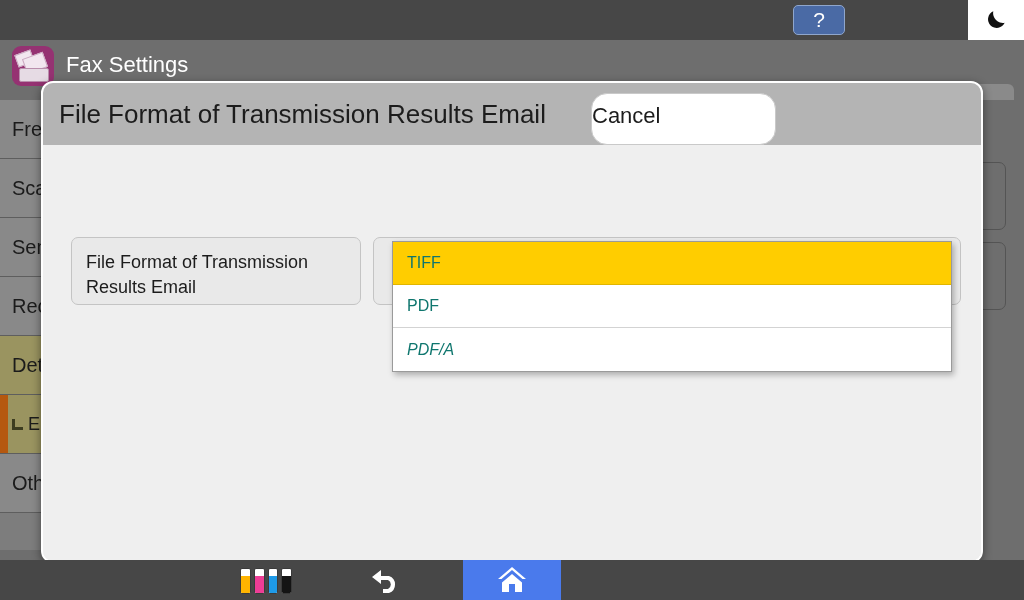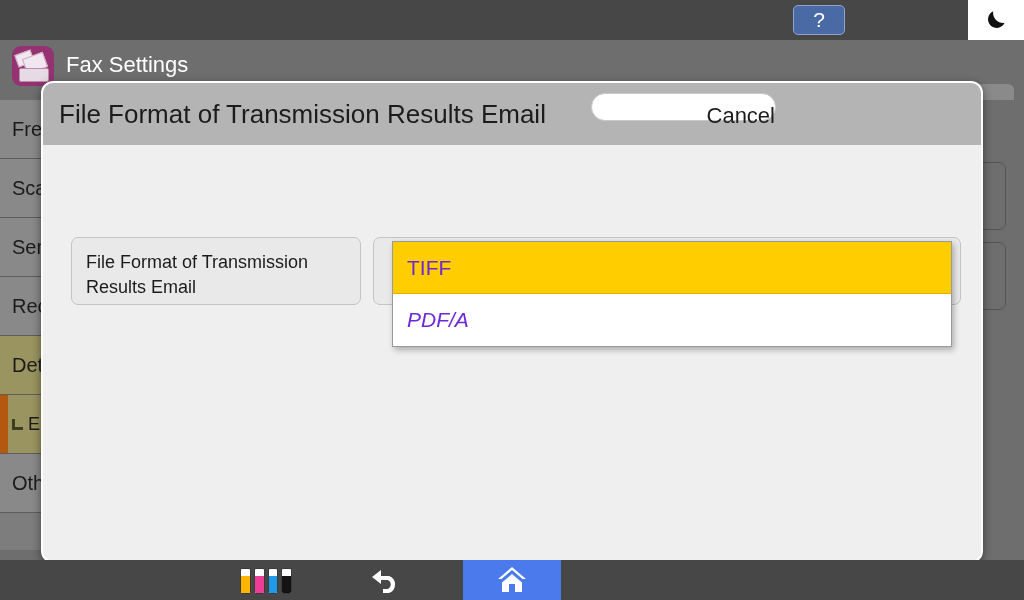--- a/index.html
+++ b/index.html
@@ -109,23 +109,23 @@
   }
   .dlg-header {
     position: relative; height: 62px; background: #b4b4b4;
     display: flex; align-items: center;
   }
   .dlg-title {
     position: absolute; left: 16px; top: 16px;
     font-size: 26px; color: #1c1c1c;
   }
   .dlg-cancel {
-    position: absolute; left: 548px; top: 10px; width: 185px; height: 28px;
+    position: absolute; left: 548px; top: 10px; width: 185px; height: 52px;
     background: #ffffff; border: 1px solid #c9c9c9; border-radius: 16px;
-    font-size: 22px; color: #1c1c1c; text-align: right; line-height: 43px;
+    font-size: 22px; color: #1c1c1c; text-align: left; line-height: 43px;
   }
   .dlg-ok {
     position: absolute; left: 742px; top: 10px; width: 186px; height: 44px;
     background: #4a7aec; border-radius: 4px;
     font-size: 22px; color: #ffffff; text-align: center; line-height: 44px;
   }
   .dlg-body { position: relative; height: 418px; background: #efefef; }
 
   .setting-label {
     position: absolute; left: 28px; top: 92px; width: 290px; height: 68px;
@@ -138,22 +138,22 @@
     background: #e9e9e9; border: 1px solid #c4c4c4; border-radius: 7px;
   }
 
   
   .dropdown {
     position: absolute; left: 349px; top: 96px; width: 560px;
     border: 1px solid #9a9a9a; background: #ffffff;
     box-shadow: 2px 3px 6px rgba(0,0,0,0.28);
   }
   .dd-opt {
-    height: 52px; display: flex; align-items: center; padding-left: 14px;
-    font-size: 21px; color: #6d28d9; background: #ffffff;
+    height: 43px; display: flex; align-items: center; padding-left: 14px;
+    font-size: 16px; color: #0f766e; background: #ffffff;
     border-bottom: 1px solid #d3d3d3;
   }
   .dd-opt:last-child { border-bottom: none; font-style: italic; }
   .dd-opt.selected { background: #ffcd00; border-bottom: 1px solid #e0b500; }
 
   
   .bottombar {
     position: absolute; left: 0; top: 560px; width: 1024px; height: 40px;
     background: #474747;
   }
@@ -239,20 +239,21 @@
     <div class="dlg-header">
       <div class="dlg-title">File Format of Transmission Results Email</div>
       <div class="dlg-cancel">Cancel</div>
     </div>
     <div class="dlg-body">
       <div class="setting-label">File Format of Transmission Results Email</div>
       <div class="value-box"></div>
 
       <div class="dropdown">
         <div class="dd-opt selected">TIFF</div>
+        <div class="dd-opt">PDF</div>
         <div class="dd-opt">PDF/A</div>
       </div>
     </div>
   </div>
 
   <div class="bottombar"></div>
 
   <div class="toner">
     <div class="cart">
         <div class="lvl" style="background:#ffb400;height:72%"></div>

